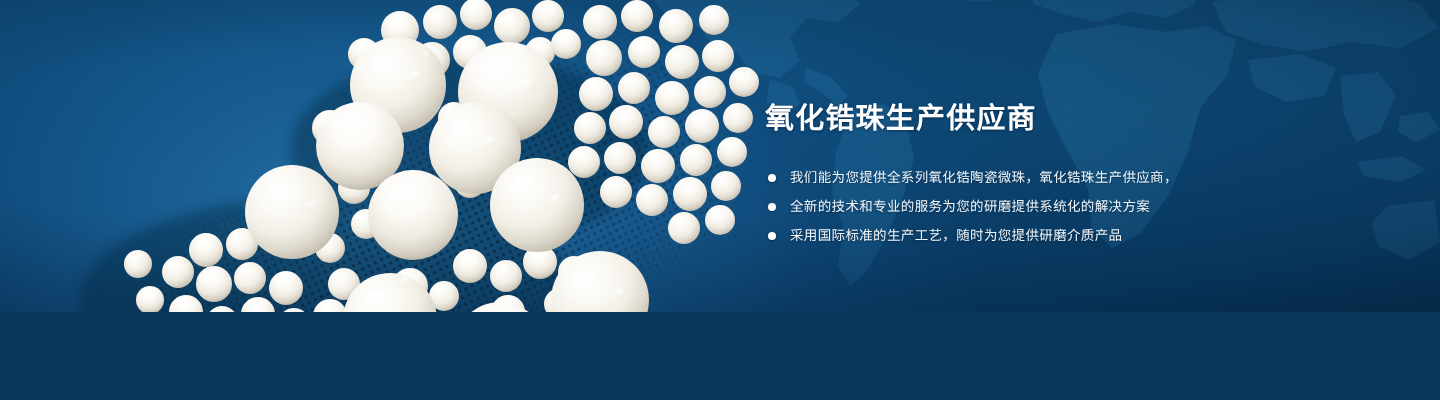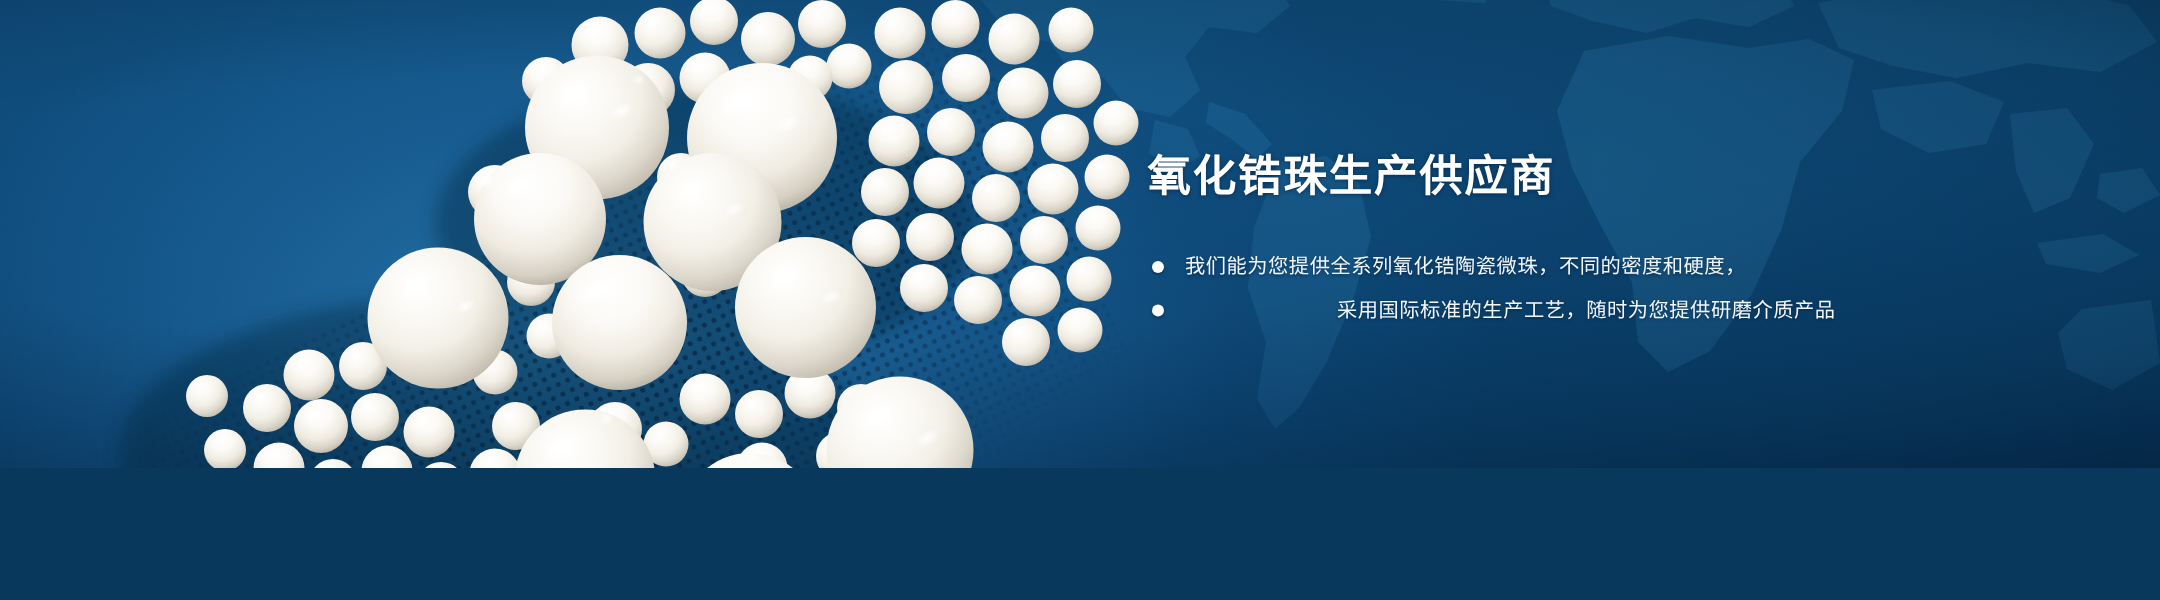--- a/index.html
+++ b/index.html
@@ -118,21 +118,21 @@
   .bullet {
     position: relative;
     padding-left: 25px;
     margin-bottom: 5px;
     font-size: 13.5px;
     line-height: 24px;
     color: #f2f7fb;
     letter-spacing: .35px;
     text-shadow: 0 1px 2px rgba(3,25,48,.5);
   }
-  .bullet:last-child { margin-bottom: 0; text-align: center; }
+  .bullet:last-child { margin-bottom: 0; }
   .dot {
     position: absolute;
     left: 3px;
     top: 8px;
     width: 8px;
     height: 8px;
     border-radius: 50%;
     background: #ffffff;
     box-shadow: 0 1px 2px rgba(2,20,40,.5);
   }
@@ -416,23 +416,27 @@
     </svg>
   </div>
 
   <div class="copy">
     <h1 class="headline">氧化锆珠生产供应商</h1>
 
     <ul class="bullets">
 
       <li class="bullet">
         <span class="dot"></span>
-        <span class="bullet-line">我们能为您提供全系列氧化锆陶瓷微珠，不同的密度和硬度，</span>
+        <span class="bullet-line">我们能为您提供全系列氧化锆陶瓷微珠，氧化锆珠生产供应商，</span>
       </li>
 
+      <li class="bullet">
+        <span class="dot"></span>
+        <span class="bullet-line">全新的技术和专业的服务为您的研磨提供系统化的解决方案</span>
+      </li>
 
       <li class="bullet">
         <span class="dot"></span>
         <span class="bullet-line">采用国际标准的生产工艺，随时为您提供研磨介质产品</span>
       </li>
 
     </ul>
   </div>
 
 </div>

